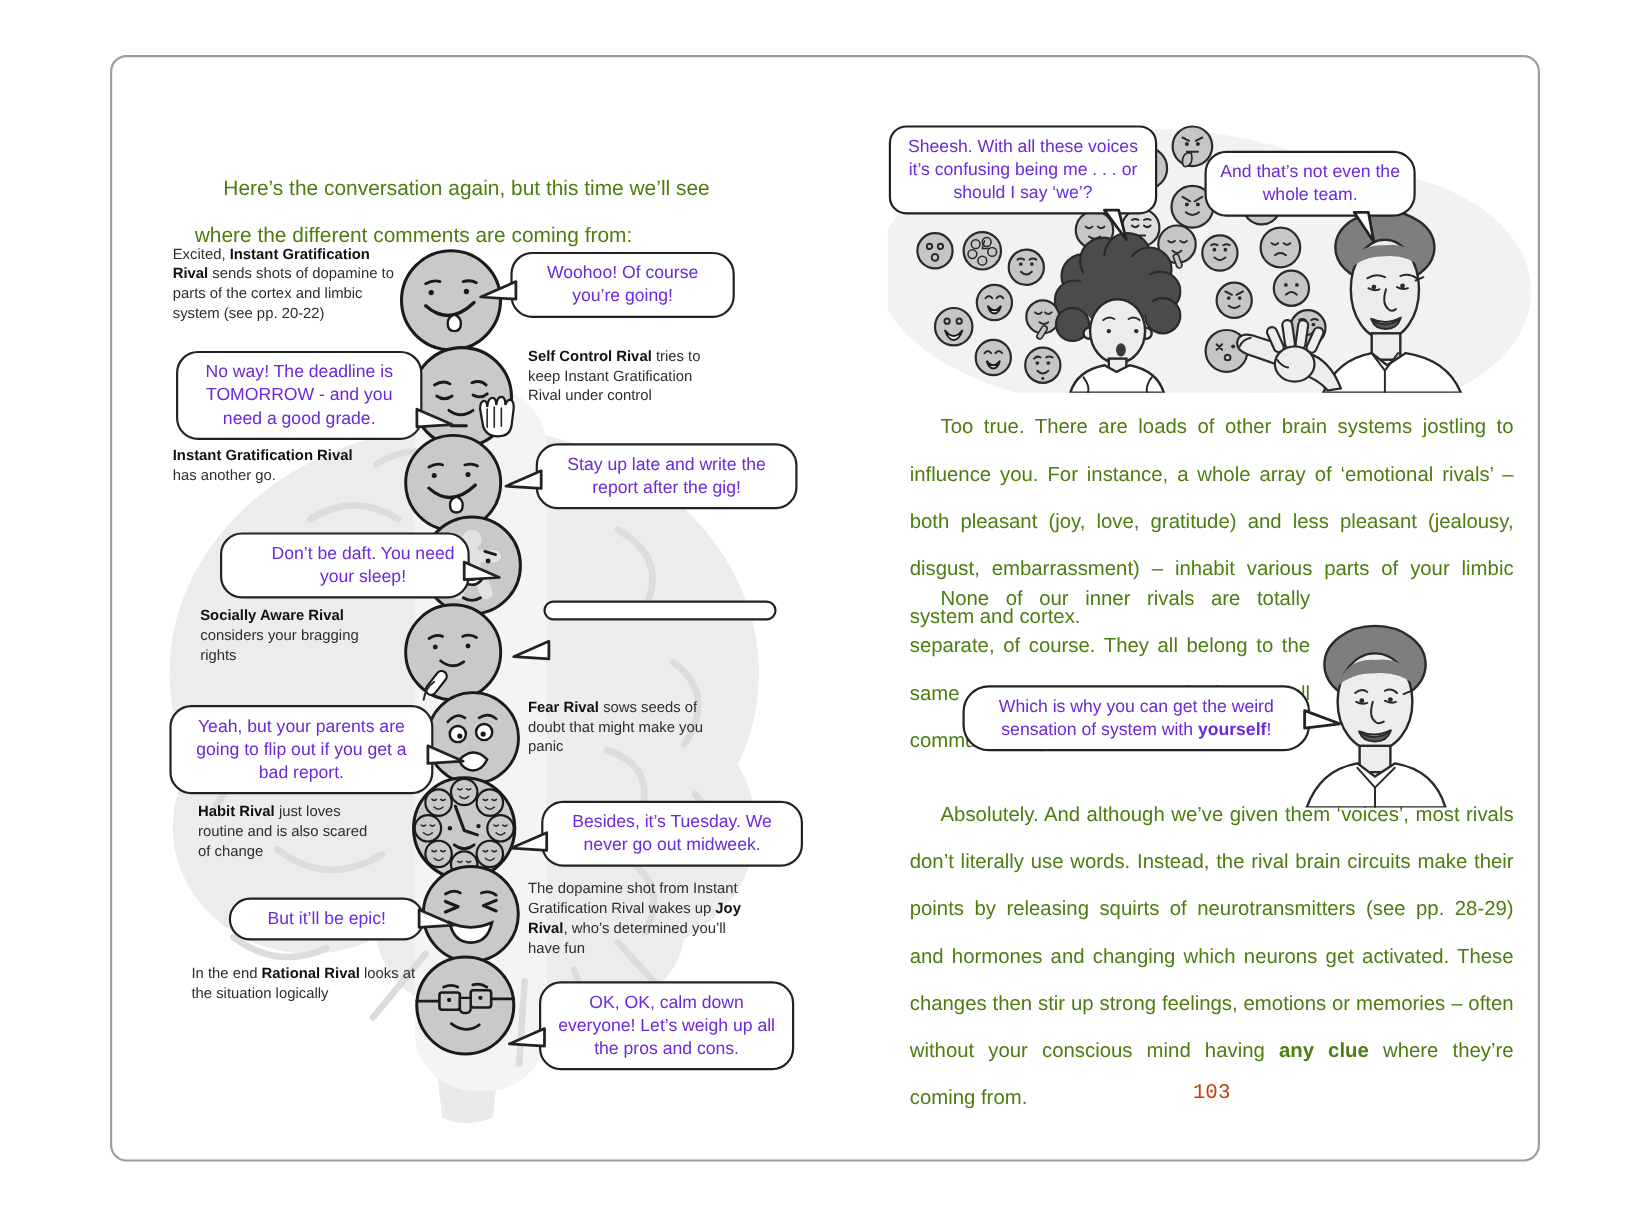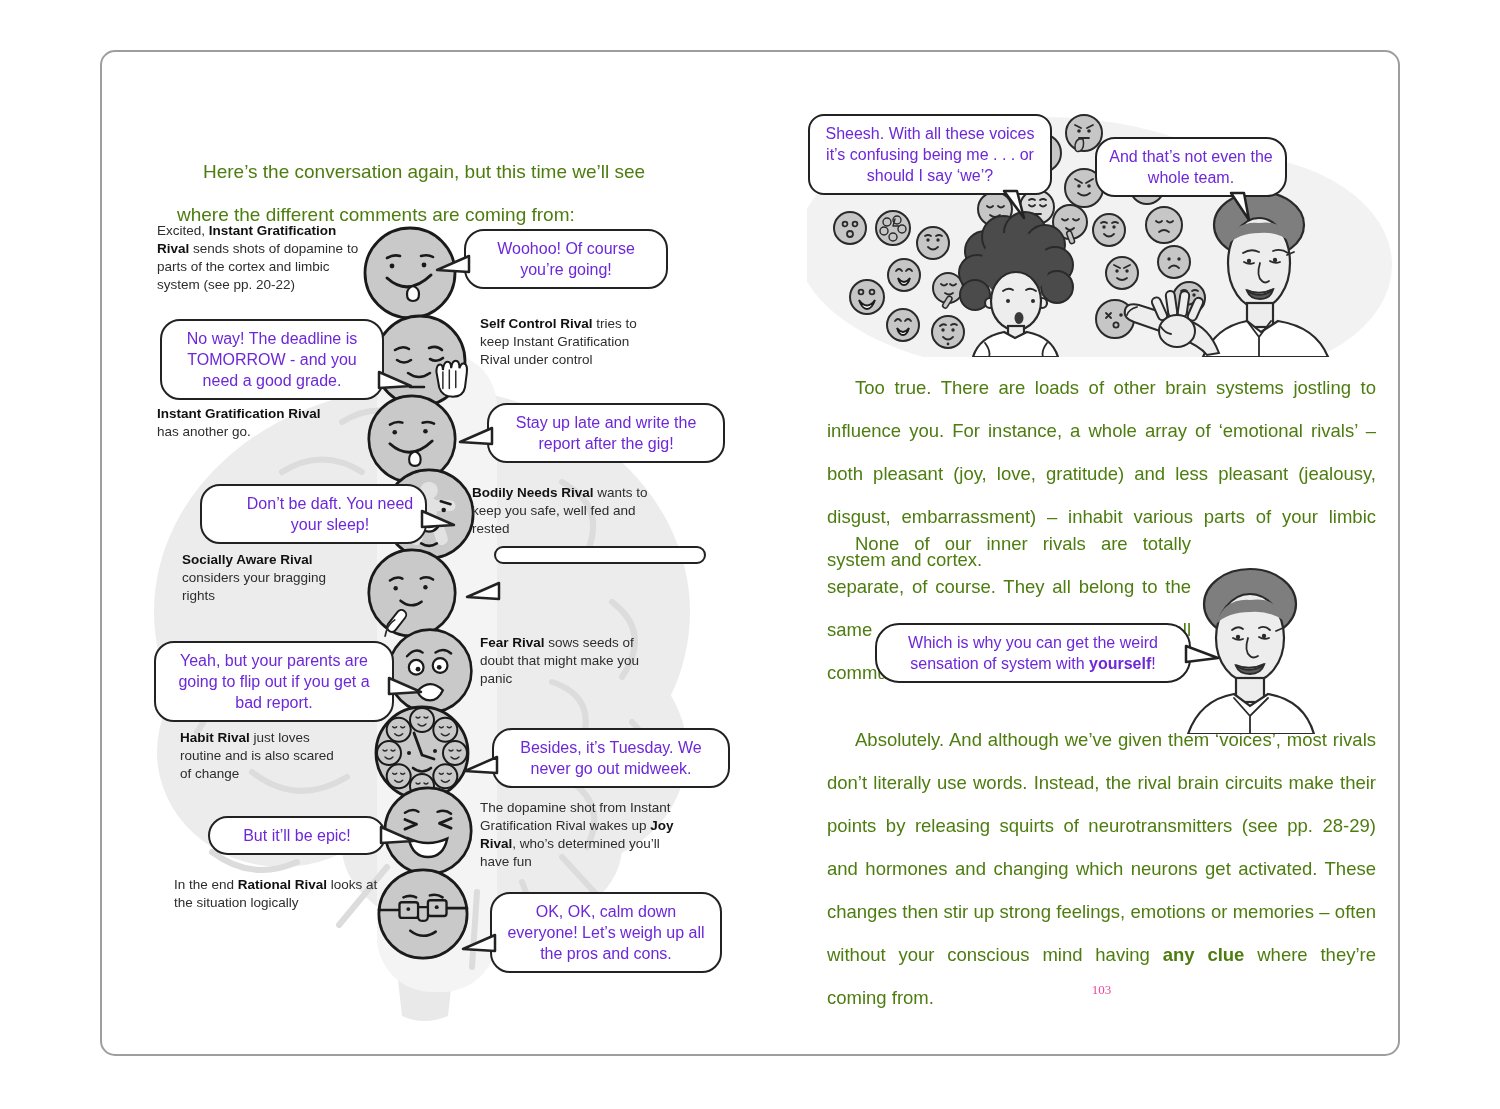--- a/index.html
+++ b/index.html
@@ -27,21 +27,21 @@
   .fc{fill:#c9c9c9;stroke:#1a1a1a;stroke-width:2.8px;}
   .ln{fill:none;stroke:#1a1a1a;stroke-width:2.6px;stroke-linecap:round;}
   .fw{fill:#fff;stroke:#1a1a1a;stroke-width:2.4px;}
   .dt{fill:#1a1a1a;stroke:none;}
   .cf{fill:#c6c6c6;stroke:#2a2a2a;stroke-width:2px;}
   .cl{fill:none;stroke:#2a2a2a;stroke-width:1.8px;stroke-linecap:round;}
   .cd{fill:#2a2a2a;stroke:none;}
   .skin{fill:#ededed;stroke:#2a2a2a;stroke-width:2.2px;}
   .shirt{fill:#fff;stroke:#2a2a2a;stroke-width:2.2px;}
   .float-spacer{float:right;width:185px;height:230px;margin-top:34px;}
-  .pgnum{font-family:Liberation Serif, serif;font-size:13px;color:#ec4899;text-align:center;}
+  .pgnum{font-family:Liberation Mono, monospace;font-size:19px;color:#c2410c;text-align:center;}
 </style>
 </head>
 <body>
 
 <div class="canvas">
 <div class="page">
 
   <svg class="brainbg" style="left:30px;top:300px;" width="585" height="680" viewBox="0 0 585 680">
     <ellipse cx="290" cy="260" rx="268" ry="225" fill="#ececec"></ellipse>
     <ellipse cx="150" cy="400" rx="125" ry="115" fill="#ececec"></ellipse>
@@ -66,22 +66,20 @@
   </svg>
 
   <div class="abs serif intro" style="left:75px;top:98px;width:505px;text-indent:26px;">Here’s the conversation again, but this time we’ll see where the different comments are coming from:</div>
 
   <div class="abs ann" style="left:55px;top:170px;width:212px;">
     <span>Excited, </span><b>Instant Gratification Rival</b><span> sends shots of dopamine to parts of the cortex and limbic system (see pp. 20-22)</span></div>
   <div class="abs ann" style="left:378px;top:263px;width:172px;">
     <b>Self Control Rival</b><span> tries to keep Instant Gratification Rival under control</span></div>
   <div class="abs ann" style="left:55px;top:353px;width:170px;">
     <b>Instant Gratification Rival</b><span> has another go.</span></div>
-  <div class="abs ann" style="left:370px;top:432px;width:182px;">
-    <b>Bodily Needs Rival</b><span> wants to keep you safe, well fed and rested</span></div>
   <div class="abs ann" style="left:80px;top:499px;width:168px;">
     <b>Socially Aware Rival</b><span> considers your bragging rights</span></div>
   <div class="abs ann" style="left:378px;top:582px;width:186px;">
     <b>Fear Rival</b><span> sows seeds of doubt that might make you panic</span></div>
   <div class="abs ann" style="left:78px;top:677px;width:162px;">
     <b>Habit Rival</b><span> just loves routine and is also scared of change</span></div>
   <div class="abs ann" style="left:378px;top:747px;width:196px;">
     <span>The dopamine shot from Instant Gratification Rival wakes up </span><b>Joy Rival</b><span>, who’s determined you’ll have fun</span></div>
   <div class="abs ann" style="left:72px;top:824px;width:205px;">
     <span>In the end </span><b>Rational Rival</b><span> looks at the situation logically</span></div>

